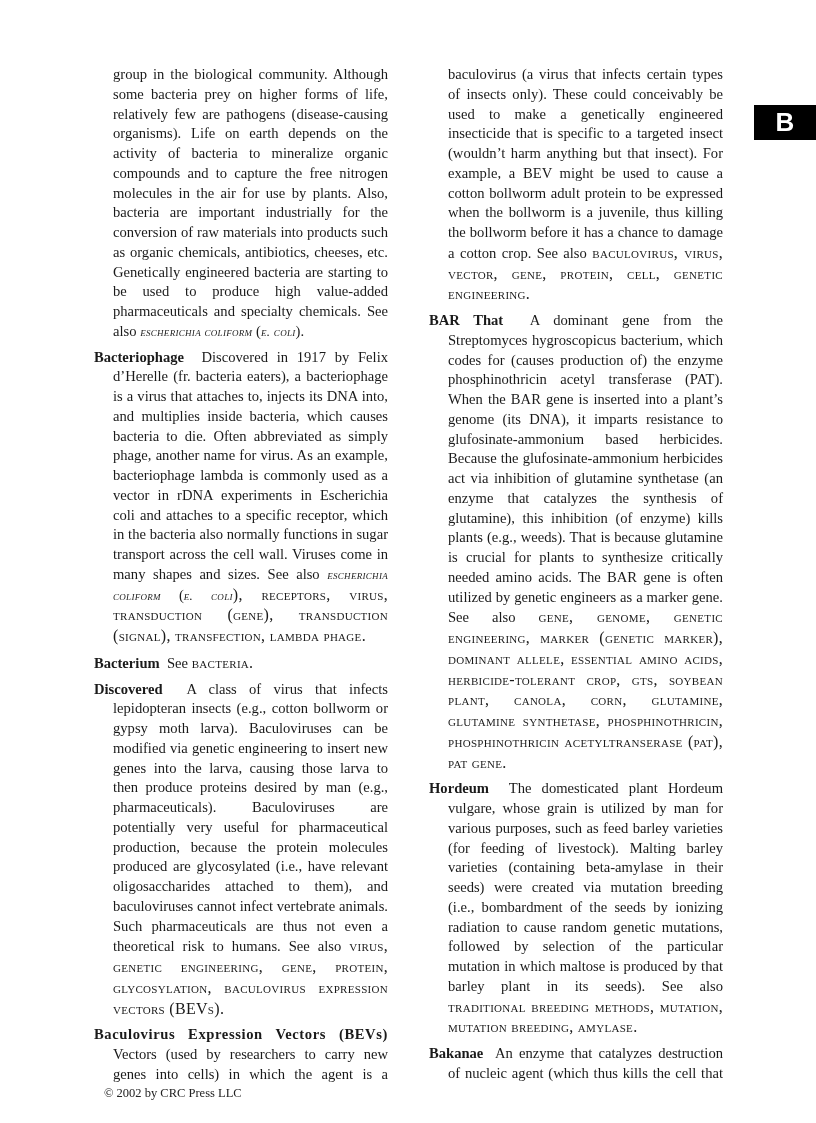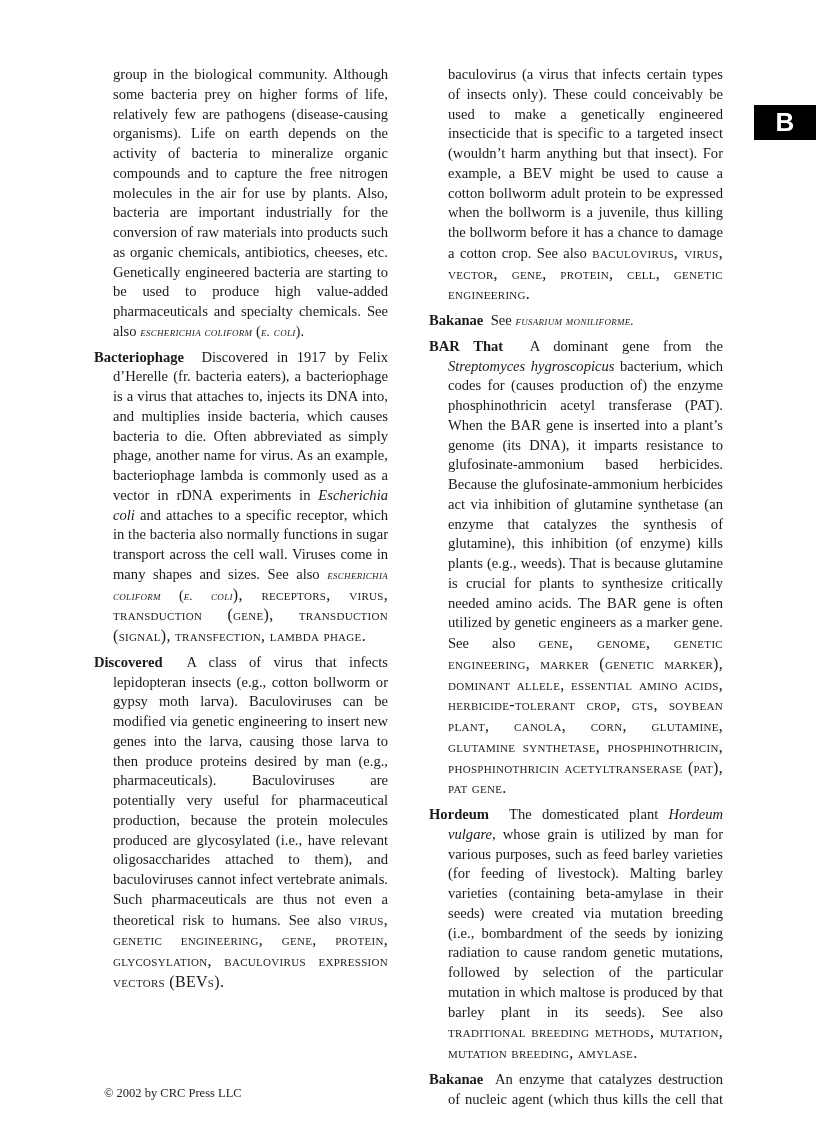--- a/index.html
+++ b/index.html
@@ -6,52 +6,56 @@
   body { width:816px; height:1123px; position:relative; overflow:hidden;
          font-family:"Liberation Serif","DejaVu Serif",serif; color:#1a1a1a; }
   .col { position:absolute; top:59px; width:306px; font-size:14.6px; line-height:19.75px; }
   .col.left { left:88px; }
   .col.right { left:423px; }
   .entry { margin:6px; padding-left:19px; text-indent:-19px; text-align:justify; }
   .entry.cont { padding-left:19px; text-indent:0; }
   .hw { font-weight:bold; }
   .sc { font-variant:small-caps; font-size:16px; letter-spacing:0.3px; }
   .sci { font-variant:small-caps; font-style:italic; font-size:13px; letter-spacing:0.3px; }
-  .it { font-style:italic; }
+  .it { }
   .tab { position:absolute; left:754px; top:105px; width:62px; height:35px; background:#000;
          color:#fff; font-family:"Liberation Sans","DejaVu Sans",sans-serif; font-weight:bold;
          font-size:26px; line-height:35px; text-align:center; }
   .footer { position:absolute; left:104px; top:1086px; font-size:12.5px; color:#222; }
 </style>
 </head>
 <body>
 
 <div class="tab">B</div>
 
 <div class="col left">
   <p class="entry cont">
     <span>group in the biological community. Although some bacteria prey on higher forms of life, relatively few are pathogens (disease-causing organisms). Life on earth depends on the activity of bacteria to mineralize organic compounds and to capture the free nitrogen molecules in the air for use by plants. Also, bacteria are important industrially for the conversion of raw materials into products such as organic chemicals, antibiotics, cheeses, etc. Genetically engineered bacteria are starting to be used to produce high value-added pharmaceuticals and specialty chemicals. See also </span><span class="sci">escherichia coliform</span><span> (</span><span class="sci">e. coli</span><span>).</span>
   </p>
   <p class="entry">
     <span class="hw">Bacteriophage</span>&nbsp;
     <span>Discovered in 1917 by Felix d’Herelle (fr. bacteria eaters), a bacteriophage is a virus that attaches to, injects its DNA into, and multiplies inside bacteria, which causes bacteria to die. Often abbreviated as simply phage, another name for virus. As an example, bacteriophage lambda is commonly used as a vector in rDNA experiments in </span><span class="it">Escherichia coli</span><span> and attaches to a specific receptor, which in the bacteria also normally functions in sugar transport across the cell wall. Viruses come in many shapes and sizes. See also </span><span class="sci">escherichia coliform</span><span> (</span><span class="sci">e. coli</span><span class="sc">), receptors, virus, transduction (gene), transduction (signal), transfection, lambda phage.</span>
   </p>
   <p class="entry">
+    <span class="hw">Bacterium</span>&nbsp;
+    <span>See </span><span class="sc">bacteria.</span>
+  </p>
+  <p class="entry">
     <span class="hw">Discovered</span>&nbsp;
     <span>A class of virus that infects lepidopteran insects (e.g., cotton bollworm or gypsy moth larva). Baculoviruses can be modified via genetic engineering to insert new genes into the larva, causing those larva to then produce proteins desired by man (e.g., pharmaceuticals). Baculoviruses are potentially very useful for pharmaceutical production, because the protein molecules produced are glycosylated (i.e., have relevant oligosaccharides attached to them), and baculoviruses cannot infect vertebrate animals. Such pharmaceuticals are thus not even a theoretical risk to humans. See also </span><span class="sc">virus, genetic engineering, gene, protein, glycosylation, baculovirus expression vectors (BEVs).</span>
+  </p>
+  <p class="entry" style="text-align-last:justify;">
+    <span class="hw" style="letter-spacing:0.6px;">Baculovirus Expression Vectors (BEVs)</span>
+    <span>Vectors (used by researchers to carry new genes into cells) in which the agent is a</span>
   </p>
 </div>
 
 <div class="col right">
   <p class="entry cont">
     <span>baculovirus (a virus that infects certain types of insects only). These could conceivably be used to make a genetically engineered insecticide that is specific to a targeted insect (wouldn’t harm anything but that insect). For example, a BEV might be used to cause a cotton bollworm adult protein to be expressed when the bollworm is a juvenile, thus killing the bollworm before it has a chance to damage a cotton crop. See also </span><span class="sc">baculovirus, virus, vector, gene, protein, cell, genetic engineering.</span>
-  </p>
-  <p class="entry">
-    <span class="hw">Bakanae</span>&nbsp;
-    <span>See </span><span class="sci">fusarium moniliforme.</span>
   </p>
   <p class="entry">
     <span class="hw">BAR That</span>&nbsp;
     <span>A dominant gene from the </span><span class="it">Streptomyces hygroscopicus</span><span> bacterium, which codes for (causes production of) the enzyme phosphinothricin acetyl transferase (PAT). When the BAR gene is inserted into a plant’s genome (its DNA), it imparts resistance to glufosinate-ammonium based herbicides. Because the glufosinate-ammonium herbicides act via inhibition of glutamine synthetase (an enzyme that catalyzes the synthesis of glutamine), this inhibition (of enzyme) kills plants (e.g., weeds). That is because glutamine is crucial for plants to synthesize critically needed amino acids. The BAR gene is often utilized by genetic engineers as a marker gene. See also </span><span class="sc">gene, genome, genetic engineering, marker (genetic marker), dominant allele, essential amino acids, herbicide-tolerant crop, gts, soybean plant, canola, corn, glutamine, glutamine synthetase, phosphinothricin, phosphinothricin acetyltranserase (pat), pat gene.</span>
   </p>
   <p class="entry">
     <span class="hw">Hordeum</span>&nbsp;
     <span>The domesticated plant </span><span class="it">Hordeum vulgare</span><span>, whose grain is utilized by man for various purposes, such as feed barley varieties (for feeding of livestock). Malting barley varieties (containing beta-amylase in their seeds) were created via mutation breeding (i.e., bombardment of the seeds by ionizing radiation to cause random genetic mutations, followed by selection of the particular mutation in which maltose is produced by that barley plant in its seeds). See also </span><span class="sc">traditional breeding methods, mutation, mutation breeding, amylase.</span>
   </p>
   <p class="entry" style="text-align-last:justify;">

